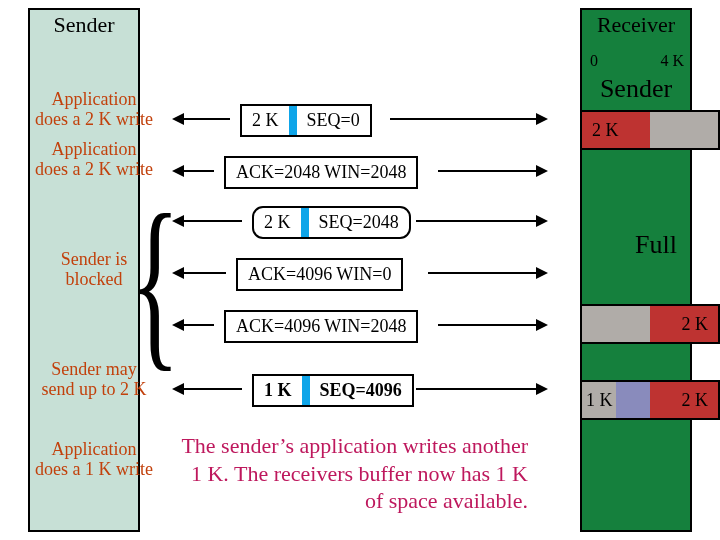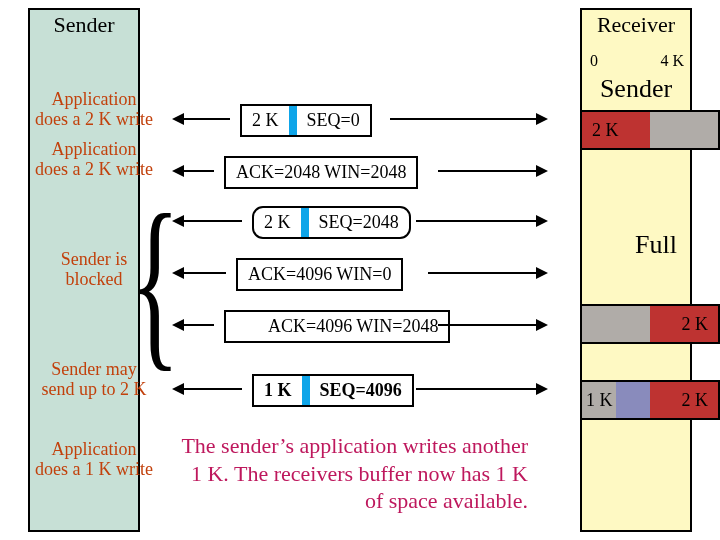--- a/index.html
+++ b/index.html
@@ -17,21 +17,21 @@
     width: 112px;
     height: 524px;
     border: 2px solid #000;
   }
   .sender-col {
     left: 28px;
     background: #c7e0d6;
   }
   .receiver-col {
     right: 28px;
-    background: #fef9c3;
+    background: #15803d;
   }
   .col-title {
     position: absolute;
     top: 2px;
     width: 100%;
     text-align: center;
     font-size: 22px;
     color: #000;
   }
   .scale-left, .scale-right {
@@ -206,21 +206,21 @@
 </div>
 <div class="arrow left" style="top:220px; left:182px; width:60px;"></div>
 <div class="arrow right" style="top:220px; left:416px; width:122px;"></div>
 
 <div class="msg" style="top:258px; left:236px;">
   <span class="cell">ACK=4096 WIN=0</span>
 </div>
 <div class="arrow left" style="top:272px; left:182px; width:44px;"></div>
 <div class="arrow right" style="top:272px; left:428px; width:110px;"></div>
 
-<div class="msg" style="top:310px;padding-left:32px;">
+<div class="msg" style="top:310px;">
   <span class="cell">ACK=4096 WIN=2048</span>
 </div>
 <div class="arrow left" style="top:324px; left:182px; width:32px;"></div>
 <div class="arrow right" style="top:324px; left:438px; width:100px;"></div>
 
 <div class="msg" style="top:374px; left:252px;font-weight:bold;">
   <span class="cell">1 K</span><span class="cell">SEQ=4096</span>
 </div>
 <div class="arrow left" style="top:388px; left:182px; width:60px;"></div>
 <div class="arrow right" style="top:388px; left:416px; width:122px;"></div>

